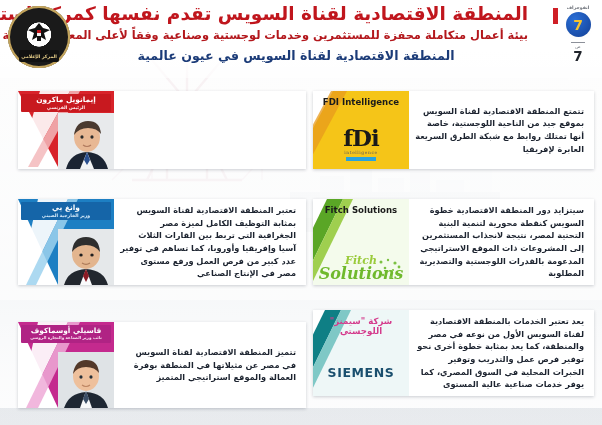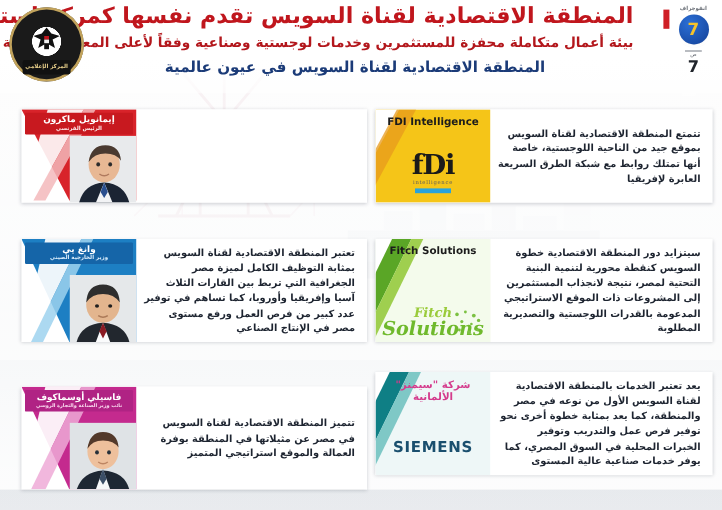--- a/index.html
+++ b/index.html
@@ -398,21 +398,21 @@
       <div class="badge-panel">
         <svg class="diag" viewBox="0 0 96 86" preserveAspectRatio="none" style="top:0;left:0;width:96px;height:86px;">
           <polygon points="0,0 96,0 96,86 0,86" fill="#ffffff"></polygon>
           <polygon points="10,0 96,0 96,86 -26,86" fill="#eef7f7"></polygon>
           <polygon points="0,0 14,0 -28,86 -44,86" fill="#ffffff"></polygon>
           <polygon points="12,0 28,0 -14,86 -30,86" fill="#0f7f85"></polygon>
           <polygon points="28,0 38,0 -4,86 -14,86" fill="#7fc8c6"></polygon>
         </svg>
         <div class="logo-name" style="color:#d43b8c;">
           <span class="ar-line">شركة "سيمنز"</span>
-          <span class="ar-line">الألمانية</span>
+          <span class="ar-line">اللوجستي</span>
         </div>
         <div class="logo-mark" style="bottom:16px;">
           <div class="siemens-mark">SIEMENS</div>
         </div>
       </div>
       <div class="quote">
         <div class="quote-text">يعد تعتبر الخدمات بالمنطقة الاقتصادية لقناة السويس الأول من نوعه في مصر والمنطقة، كما يعد بمثابة خطوة أخرى نحو توفير فرص عمل والتدريب وتوفير الخبرات المحلية في السوق المصري، كما يوفر خدمات صناعية عالية المستوى</div>
       </div>
     </div>
 

